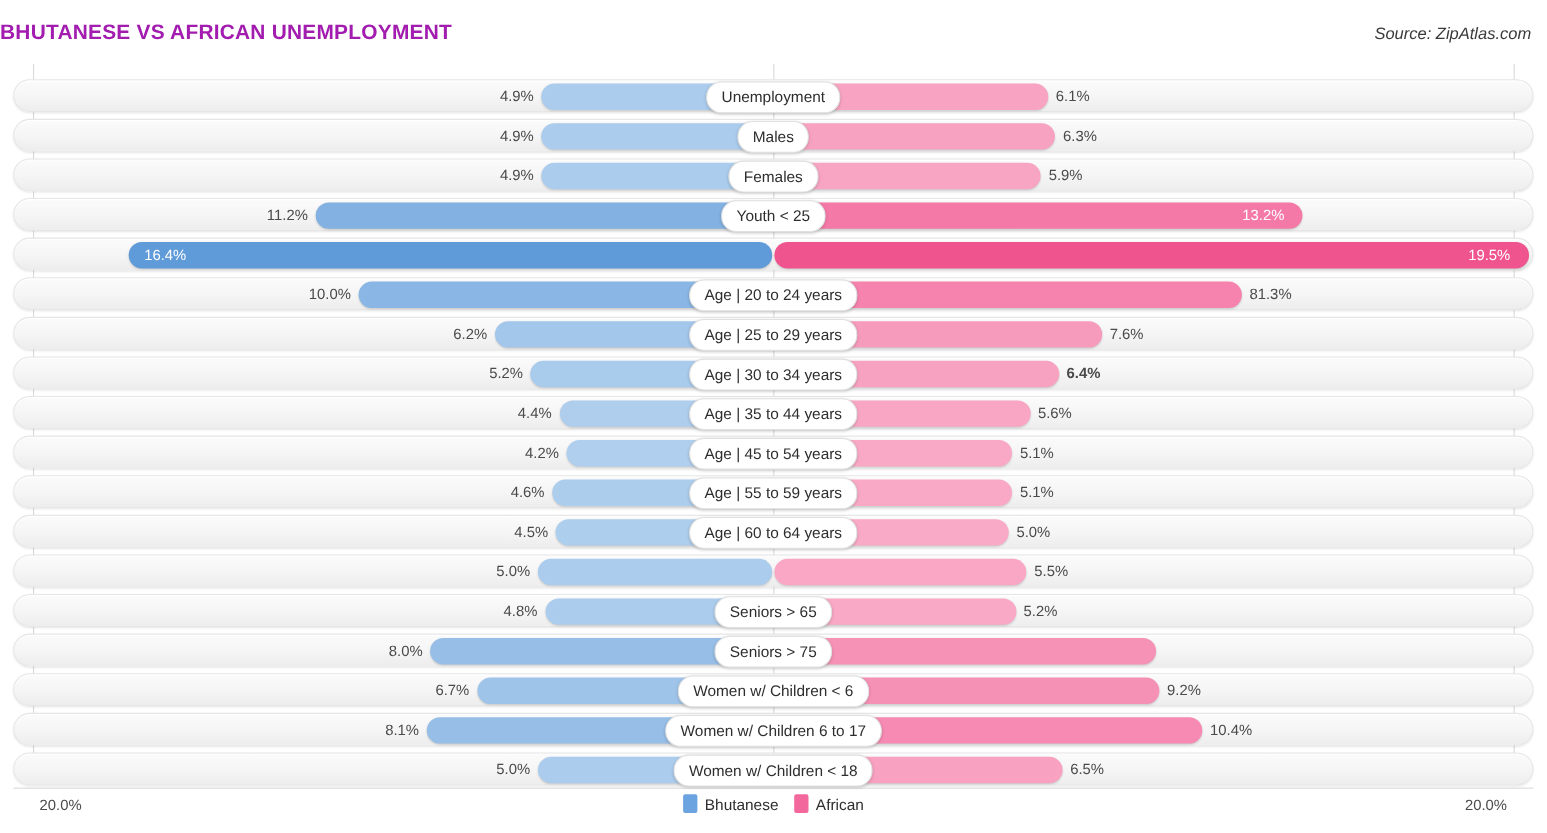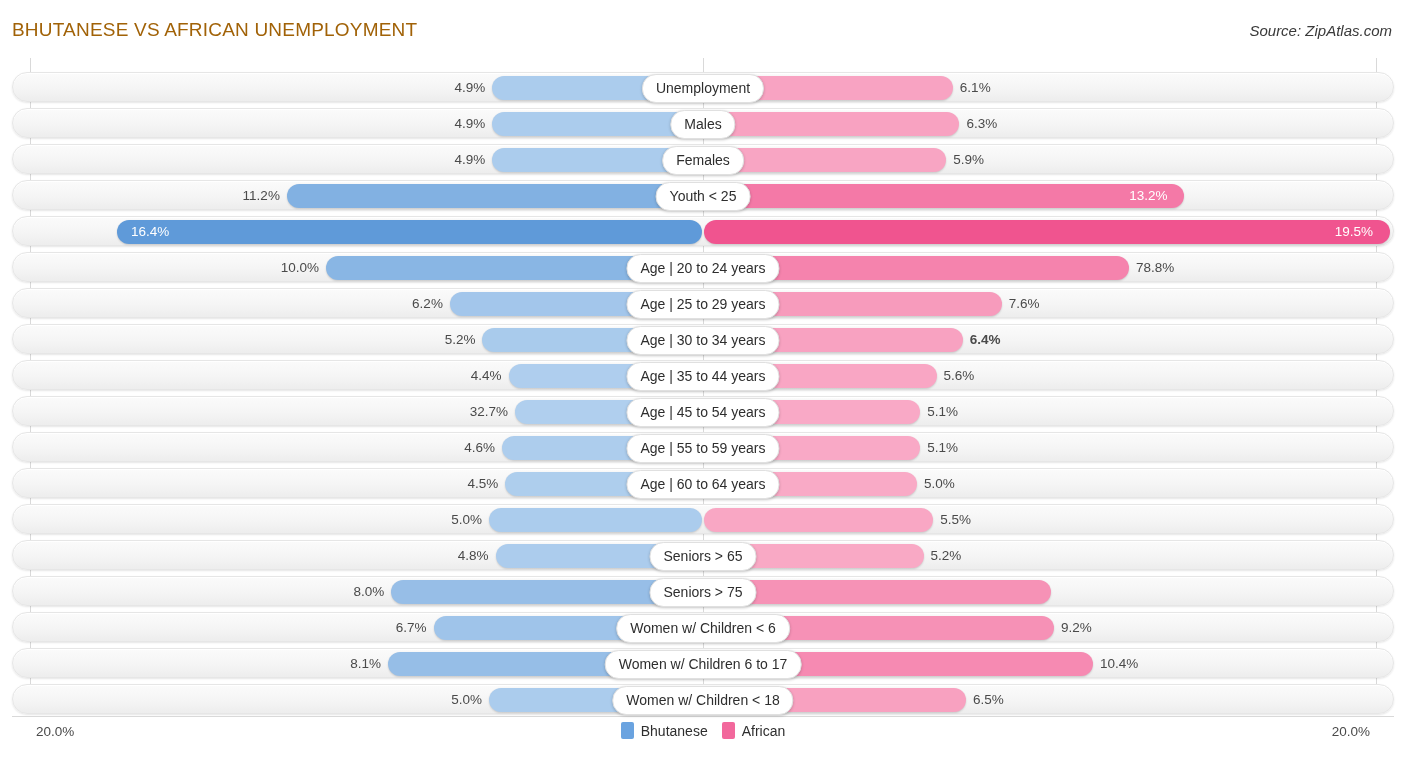--- a/index.html
+++ b/index.html
@@ -4,23 +4,24 @@
 <style>
   html,body{margin:0;padding:0;}
   body{
     width:1406px;height:757px;
     background:#ffffff;
     font-family:"Liberation Sans","DejaVu Sans",sans-serif;
     overflow:hidden;
     position:relative;
   }
   .chart-title{
-    position:absolute;left:12px;top:19px;
-    font-size:19px;color:#a16207;letter-spacing:.2px;
+    position:absolute;left:0;top:19px;
+    font-size:19px;color:#a21caf;letter-spacing:.2px;
     white-space:nowrap;
+    font-weight:bold;
   }
   .source{
     position:absolute;right:14px;top:22px;
     font-size:15px;font-style:italic;color:#3a3a3a;
     white-space:nowrap;
   }
   .plot{
     position:absolute;left:0;top:58px;width:1306px;height:660px;
   }
   .gridline{
@@ -126,21 +127,21 @@
     <div class="row" style="top: 158px;">
       <div class="bar bar-left" style="width: 584.64px; background: rgb(95, 154, 217);"></div>
       <div class="bar bar-right" style="width: 685.7px; background: rgb(240, 84, 143);"></div>
       <div class="val val-left inside" style="right: 1223.64px;">16.4%</div>
       <div class="val val-right inside" style="left: 1321.7px;">19.5%</div>
     </div>
     <div class="row" style="top: 194px;">
       <div class="bar bar-left" style="width: 376px; background: rgb(137, 182, 228);"></div>
       <div class="bar bar-right" style="width: 424.9px; background: rgb(245, 131, 173);"></div>
       <div class="val val-left" style="right: 1074px;">10.0%</div>
-      <div class="val val-right" style="left: 1122.9px;">78.8%</div>
+      <div class="val val-right" style="left: 1122.9px;">81.3%</div>
       <div class="pill">Age | 20 to 24 years</div>
     </div>
     <div class="row" style="top: 230px;">
       <div class="bar bar-left" style="width: 252.12px; background: rgb(163, 198, 235);"></div>
       <div class="bar bar-right" style="width: 297.76px; background: rgb(247, 155, 188);"></div>
       <div class="val val-left" style="right: 950.12px;">6.2%</div>
       <div class="val val-right" style="left: 995.76px;">7.6%</div>
       <div class="pill">Age | 25 to 29 years</div>
     </div>
     <div class="row" style="top: 266px;">
@@ -153,21 +154,21 @@
     <div class="row" style="top: 302px;">
       <div class="bar bar-left" style="width: 193.44px; background: rgb(175, 206, 238);"></div>
       <div class="bar bar-right" style="width: 232.56px; background: rgb(249, 166, 196);"></div>
       <div class="val val-left" style="right: 891.44px;">4.4%</div>
       <div class="val val-right" style="left: 930.56px;">5.6%</div>
       <div class="pill">Age | 35 to 44 years</div>
     </div>
     <div class="row" style="top: 338px;">
       <div class="bar bar-left" style="width: 186.92px; background: rgb(176, 207, 238);"></div>
       <div class="bar bar-right" style="width: 216.26px; background: rgb(249, 169, 198);"></div>
-      <div class="val val-left" style="right: 884.92px;">32.7%</div>
+      <div class="val val-left" style="right: 884.92px;">4.2%</div>
       <div class="val val-right" style="left: 914.26px;">5.1%</div>
       <div class="pill">Age | 45 to 54 years</div>
     </div>
     <div class="row" style="top: 374px;">
       <div class="bar bar-left" style="width: 199.96px; background: rgb(173, 205, 237);"></div>
       <div class="bar bar-right" style="width: 216.26px; background: rgb(249, 169, 198);"></div>
       <div class="val val-left" style="right: 897.96px;">4.6%</div>
       <div class="val val-right" style="left: 914.26px;">5.1%</div>
       <div class="pill">Age | 55 to 59 years</div>
     </div>

